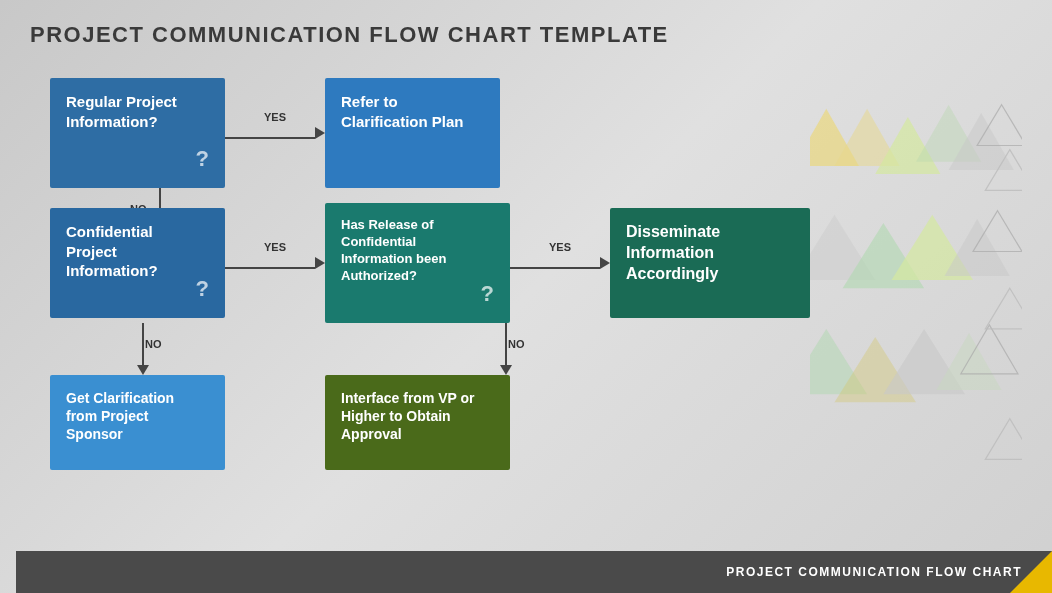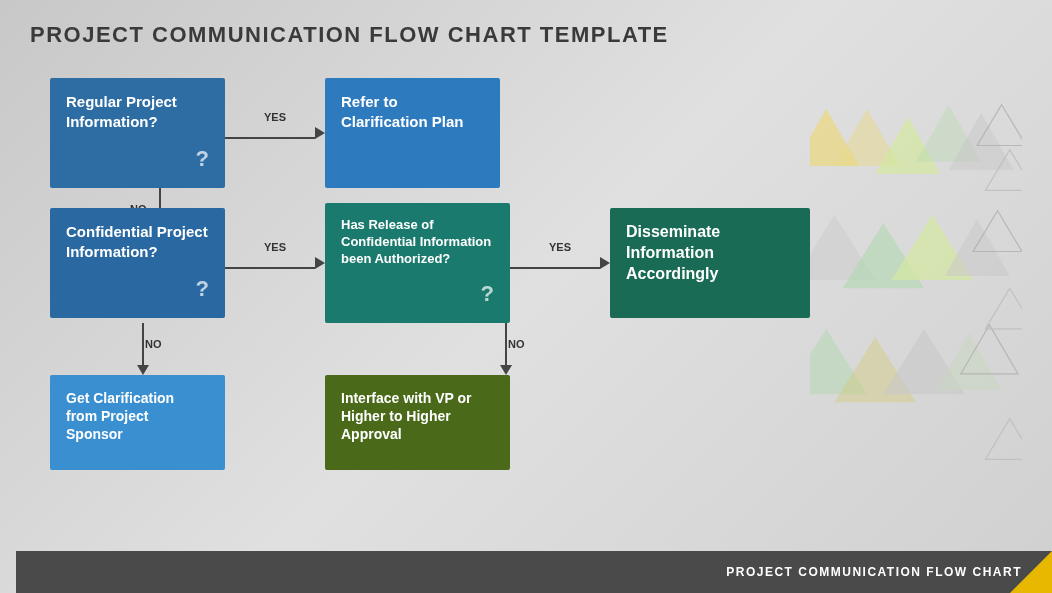--- a/index.html
+++ b/index.html
@@ -43,21 +43,21 @@
       border-radius: 2px;
       padding: 14px 16px;
       color: white;
       font-weight: 700;
       font-size: 14px;
       line-height: 1.3;
       width: 175px;
       min-height: 95px;
       display: flex;
       align-items: flex-start;
-      flex-direction: column;
+      flex-direction: row;
       justify-content: space-between;
       position: relative;
     }
 
     .box-blue-dark {
       background-color: #2e6da4;
     }
 
     .box-blue-medium {
       background-color: #3a7dbf;
@@ -218,21 +218,21 @@
         </div>
         <div style="height:52px;"></div>
       </div>
 
       <div style="display:flex; align-items:flex-start; margin-left: 20px;">
         <div class="flow-box box-blue-medium" style="background:#3a8fd1; min-height:95px;">
           <span style="font-size:14px; font-weight:700;">Get Clarification from Project Sponsor</span>
         </div>
         <div style="width:100px;"></div>
         <div class="flow-box box-green-olive" style="background:#4a6a1a; min-height:95px; width:185px;">
-          <span style="font-size:14px; font-weight:700;">Interface with VP or Higher to Higher Approval</span>
+          <span style="font-size:14px; font-weight:700;">Interface from VP or Higher to Obtain Approval</span>
         </div>
       </div>
     </div>
 
     <div class="decorative-area">
       <svg class="triangles" viewBox="0 0 260 500" xmlns="http://www.w3.org/2000/svg">
 
         <polygon points="20,10 60,80 -20,80" fill="#e8d88a" opacity="0.8"></polygon>
         <polygon points="70,10 110,80 30,80" fill="#e8d88a" opacity="0.5"></polygon>
         <polygon points="120,20 160,90 80,90" fill="#d4e8a0" opacity="0.7"></polygon>

